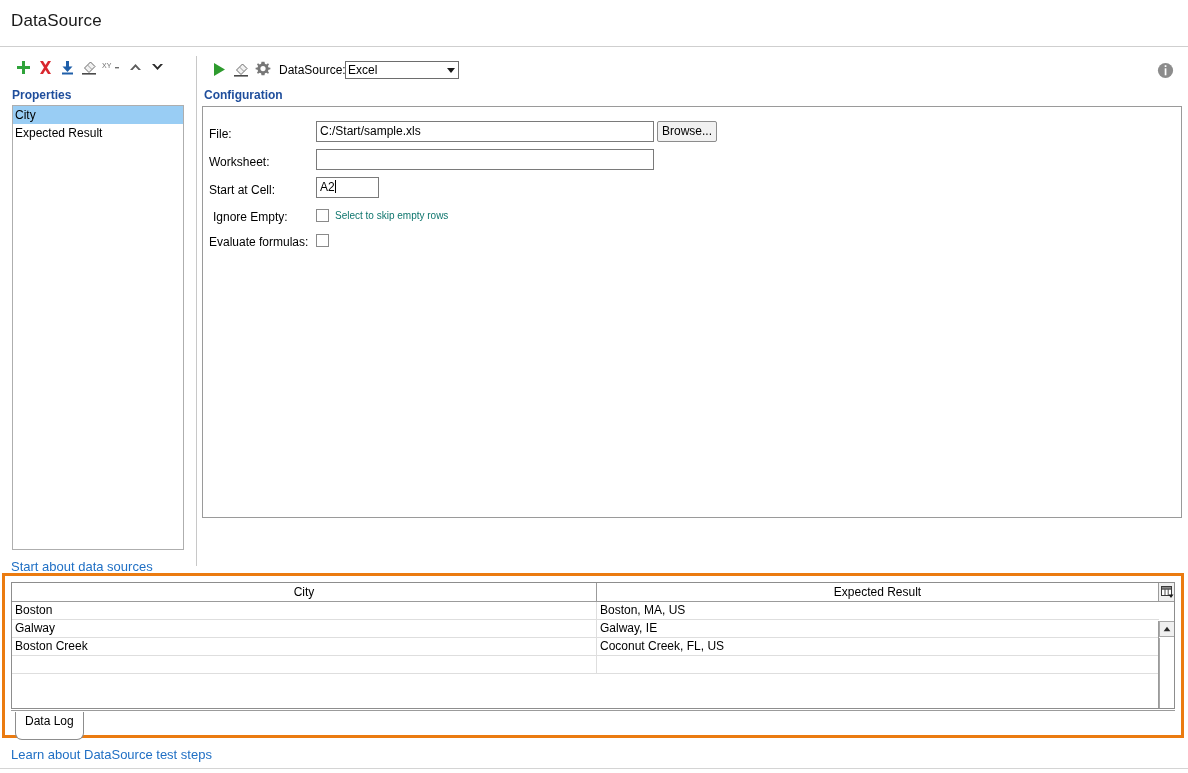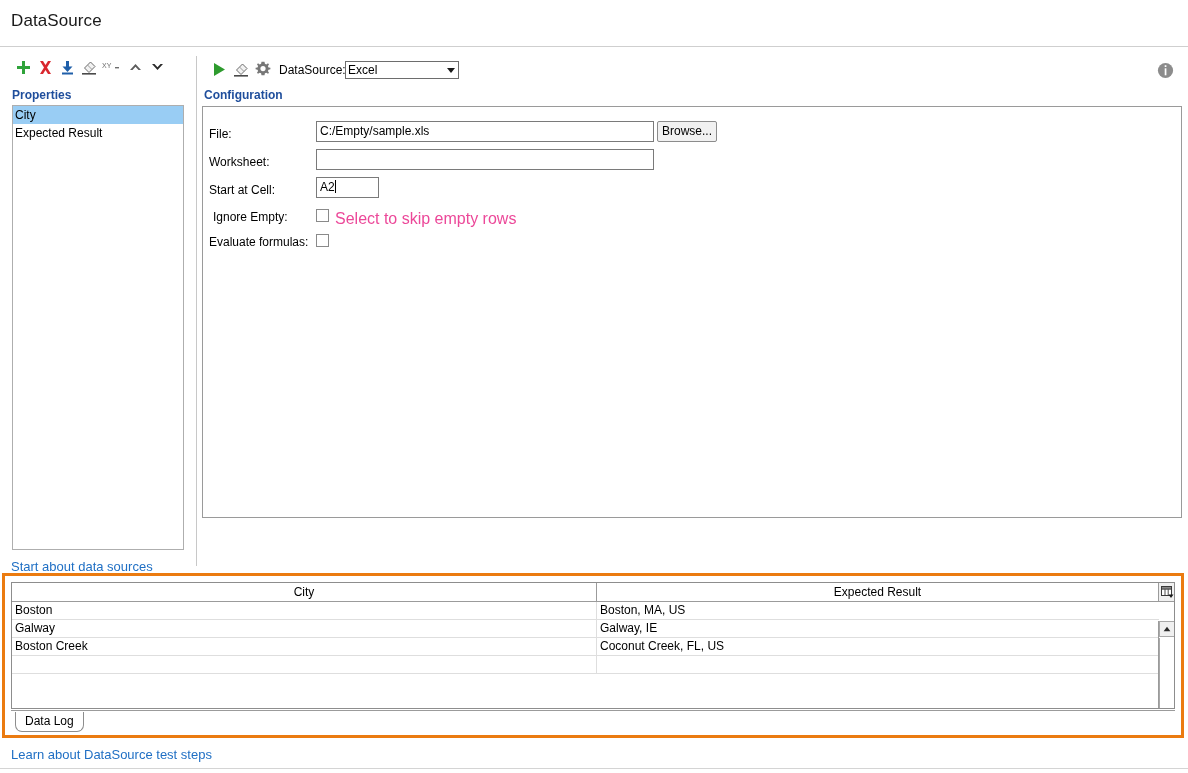--- a/index.html
+++ b/index.html
@@ -102,21 +102,21 @@
     border-radius: 2px;
   }
   .caret {
     display: inline-block; width: 1px; height: 13px; background: #000;
     vertical-align: -2px; margin-left: 0px;
   }
   .cbox {
     position: absolute; width: 13px; height: 13px;
     border: 1px solid #8a8a8a; background: #ffffff;
   }
-  .ctext { position: absolute; font-size: 16px; color: #ec4899; white-space: nowrap; }
+  .ctext { position: absolute; font-size: 10px; color: #0f766e; white-space: nowrap; }
 
   .info-icon { position: absolute; left: 1157px; top: 62px; }
 
   
   .hilite {
     position: absolute; left: 2px; top: 573px; width: 1182px; height: 165px;
     border: 3px solid #eb7b10; background: #ffffff;
   }
   .grid-wrap {
     position: absolute; left: 6px; top: 6px; width: 1164px; height: 127px;
@@ -164,21 +164,21 @@
   .sc-track {
     position: absolute; left: 0; top: 17px; width: 16px; height: 73px;
     background: #ffffff; border-left: 1px solid #a8a8a8; border-right: 1px solid #a8a8a8;
   }
 
   .tabstrip {
     position: absolute; left: 6px; top: 134px; width: 1164px; height: 22px;
     border-top: 1px solid #9b9b9b;
   }
   .tab {
-    position: absolute; left: 4px; top: 1px; height: 20px;
+    position: absolute; left: 4px; top: 1px; height: 28px;
     padding: 0 9px; line-height: 19px; font-size: 12px; color: #000;
     background: #ffffff;
     border: 1px solid #8d8d8d; border-top: none;
     border-radius: 0 0 7px 7px;
   }
 
   .link-teststeps { position: absolute; left: 11px; top: 747px; }
 
   .bottom-rule {
     position: absolute; left: 0; top: 768px; width: 1188px; height: 1px;
@@ -291,21 +291,21 @@
       <rect x="7.7" y="6.3" width="1.7" height="7" fill="#ffffff"></rect>
     </svg>
   </div>
 
   <div class="config-label">Configuration</div>
 
   <div class="config-panel">
 
     <div class="flabel" style="left:6px; top:20px;">File:</div>
     <div class="finput" style="left:113px; top:14px; width:338px;">
-      <span>C:/Empty/sample.xls</span>
+      <span>C:/Start/sample.xls</span>
     </div>
 
     <div class="flabel" style="left:6px; top:48px;">Worksheet:</div>
     <div class="finput" style="left:113px; top:42px; width:338px;">
       <span></span>
     </div>
 
     <div class="flabel" style="left:6px; top:76px;">Start at Cell:</div>
     <div class="finput" style="left:113px; top:70px; width:63px;">
       <span>A2</span><span class="caret"></span>

